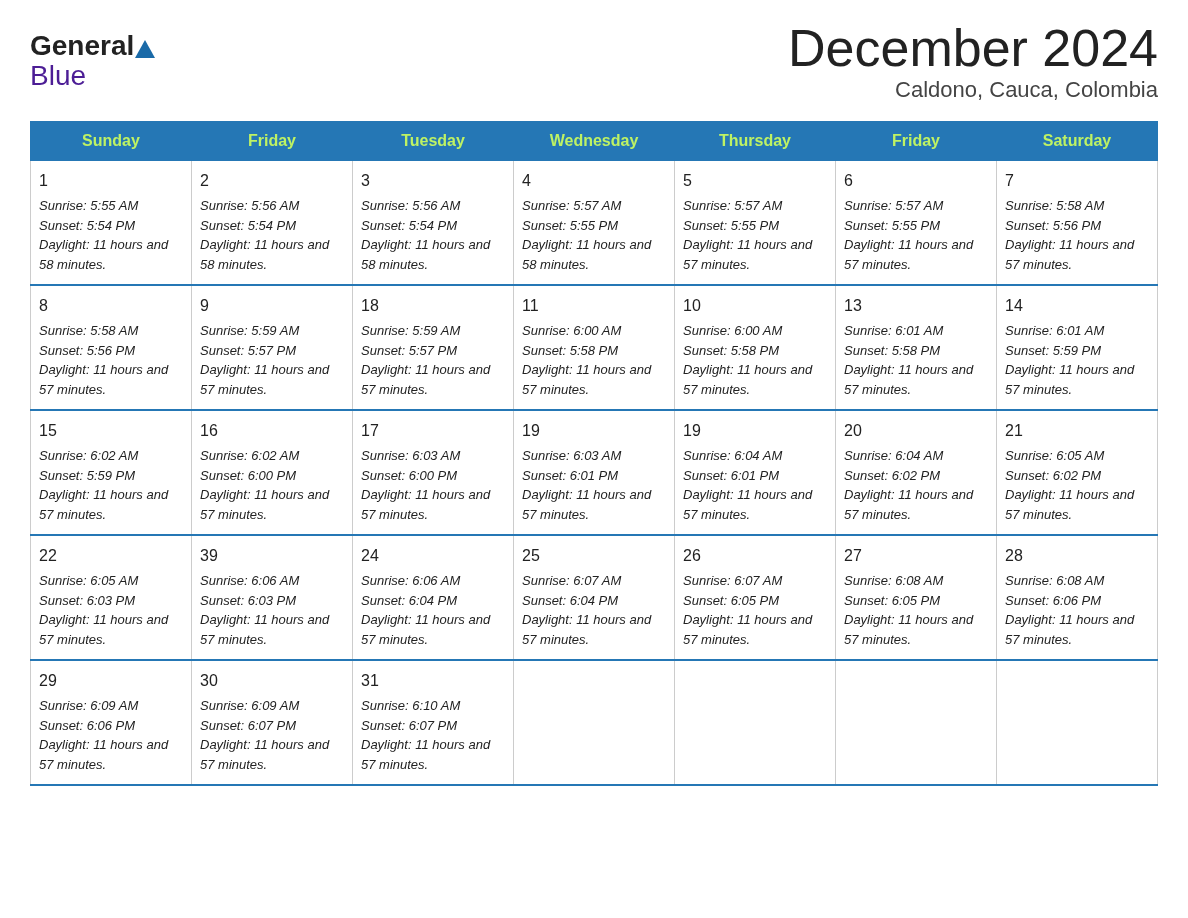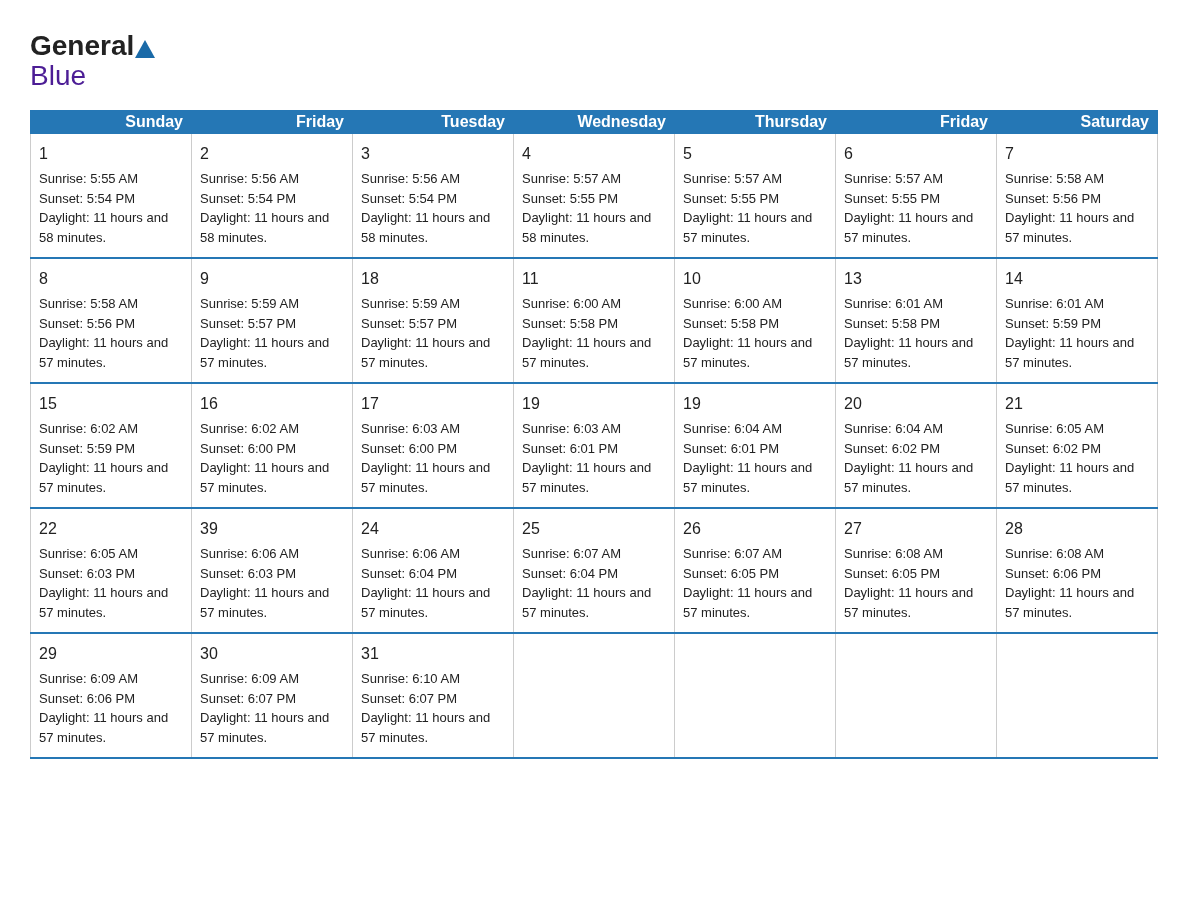--- a/index.html
+++ b/index.html
@@ -60,25 +60,25 @@
       color: #444;
       font-weight: normal;
     }
     table {
       width: 100%;
       border-collapse: collapse;
       table-layout: fixed;
     }
     thead th {
       background-color: #2577b5;
-      color: #ffffff;
+      color: #bef264;
       font-size: 16px;
       font-weight: bold;
-      padding: 2px 8px;
-      text-align: right;
+      padding: 10px 8px;
+      text-align: center;
       border: 1px solid #2577b5;
     }
     tbody td {
       vertical-align: top;
       padding: 8px 8px 10px 8px;
       font-size: 13px;
       border: 1px solid #ccc;
       line-height: 1.5;
       min-height: 90px;
     }
@@ -87,37 +87,42 @@
     }
     .day-num {
       font-size: 16px;
       font-weight: normal;
       display: block;
       margin-bottom: 3px;
     }
     .day-info {
       font-size: 13px;
       color: #222;
+      font-style: italic;
     }
     td.empty {
       background: #fff;
     }
   </style>
 </head>
 <body>
 
 <div class="header-area">
   <div class="logo-area">
     <div class="logo-text">
       <span class="logo-general">General</span>
       <span class="logo-triangle"></span>
     </div>
     <div>
       <span class="logo-blue">Blue</span>
     </div>
+  </div>
+  <div class="title-area">
+    <div class="month-title">December 2024</div>
+    <div class="location-title">Caldono, Cauca, Colombia</div>
   </div>
 </div>
 
 <table>
   <thead>
     <tr>
       <th>Sunday</th>
       <th>Friday</th>
       <th>Tuesday</th>
       <th>Wednesday</th>

